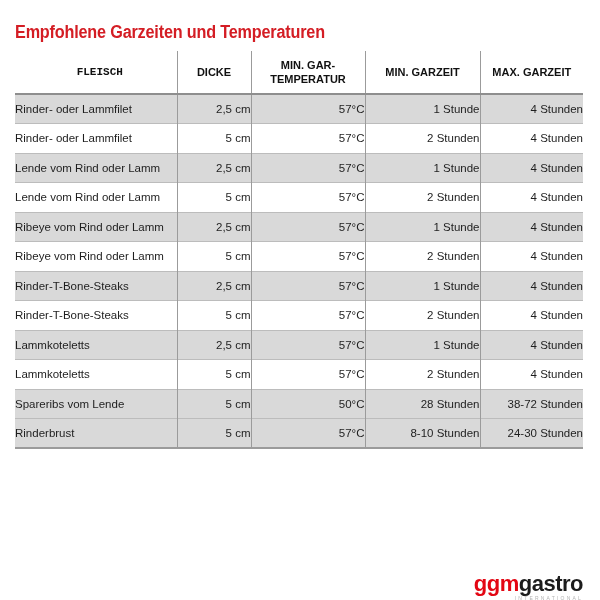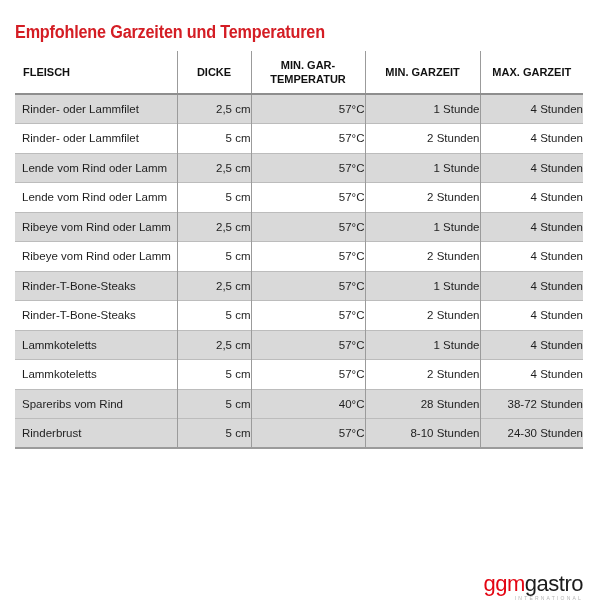--- a/index.html
+++ b/index.html
@@ -38,46 +38,46 @@
     font-size:11px;
     font-weight:700;
     color:#111;
     text-align:center;
     vertical-align:middle;
     white-space:pre-line;
     line-height:1.3;
     border-bottom:2px solid var(--header-line-gray);
     background:#fff;
   }
-  .gar-table th.cell-left{text-align:left;padding-left:8px;}
+  .gar-table th.cell-left{text-align:center;padding-left:8px;font-family:Liberation Mono, monospace;}
   .gar-table th + th, .gar-table td + td{
     border-left:1px solid var(--divider-gray);
   }
   .gar-table td{
     height:29.5px;
     font-size:11.5px;
     color:var(--text-dark);
     vertical-align:middle;
   }
   .gar-table td.cell-center{text-align:right;}
-  .gar-table td.cell-left{text-align:left;padding-left:7px;}
+  .gar-table td.cell-left{text-align:left;padding-left:0;}
   .gar-table tbody tr + tr td{border-top:1px solid var(--row-line-gray);}
   .gar-table tbody tr:last-child td{border-bottom:2px solid var(--divider-gray);}
   .gar-table tbody tr.row-gray td{background:var(--row-gray);}
   .gar-table tbody tr.row-white td{background:#fff;}
   .logo{
     position:absolute;
     top:551px;
     right:17px;
     text-align:right;
     line-height:1;
   }
   .logo-main{
     font-size:22px;
-    font-weight:400;
+    font-weight:700;
     letter-spacing:-0.5px;
     white-space:nowrap;
   }
   .logo-red{color:var(--logo-red);}
   .logo-dark{color:var(--logo-dark);}
   .logo-sub{
     margin-top:1px;
     font-size:5px;
     font-weight:400;
     color:var(--logo-sub-gray);
@@ -175,23 +175,23 @@
           <td class="cell-center">4 Stunden</td>
         </tr>
         <tr class="row-white">
           <td class="cell-left">Lammkoteletts</td>
           <td class="cell-center">5 cm</td>
           <td class="cell-center">57°C</td>
           <td class="cell-center">2 Stunden</td>
           <td class="cell-center">4 Stunden</td>
         </tr>
         <tr class="row-gray">
-          <td class="cell-left">Spareribs vom Rind</td>
-          <td class="cell-center">5 cm</td>
-          <td class="cell-center">40°C</td>
+          <td class="cell-left">Spareribs vom Lende</td>
+          <td class="cell-center">5 cm</td>
+          <td class="cell-center">50°C</td>
           <td class="cell-center">28 Stunden</td>
           <td class="cell-center">38-72 Stunden</td>
         </tr>
         <tr class="row-gray">
           <td class="cell-left">Rinderbrust</td>
           <td class="cell-center">5 cm</td>
           <td class="cell-center">57°C</td>
           <td class="cell-center">8-10 Stunden</td>
           <td class="cell-center">24-30 Stunden</td>
         </tr>

